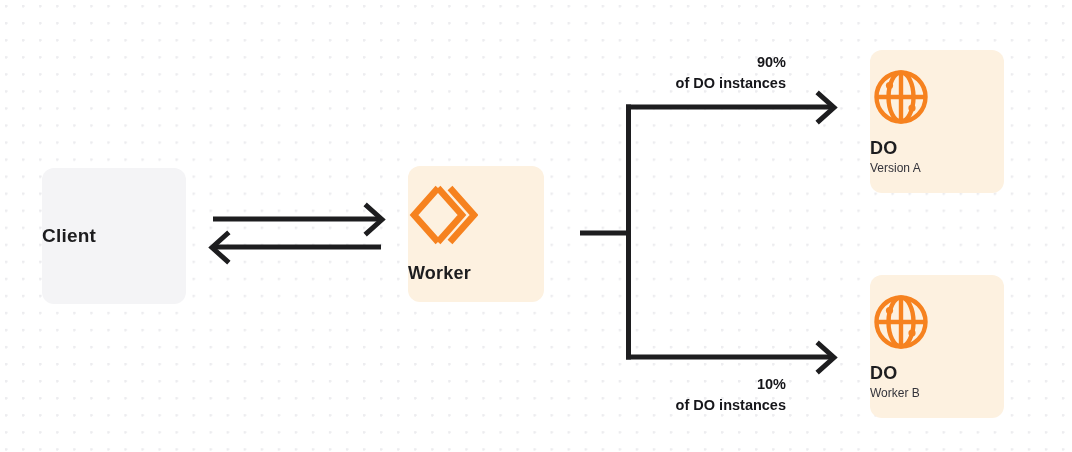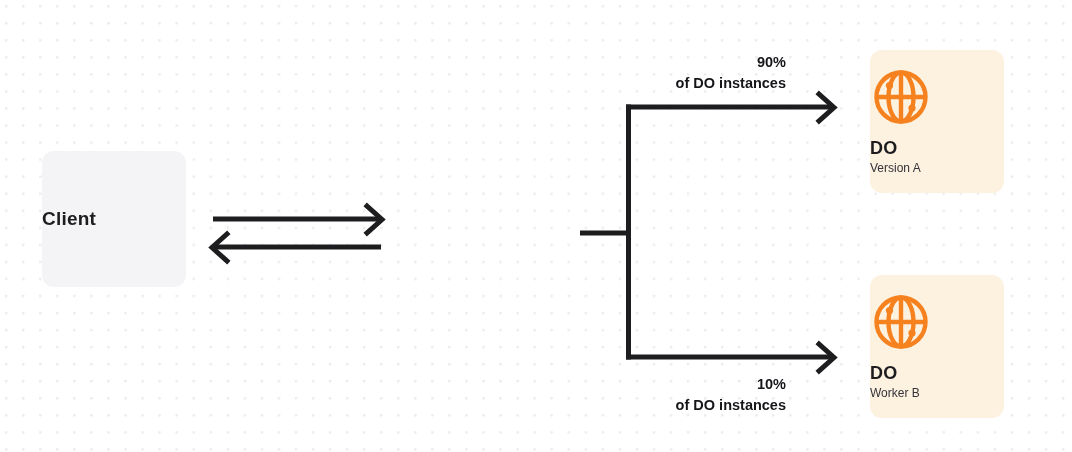--- a/index.html
+++ b/index.html
@@ -39,21 +39,21 @@
     position: absolute;
     box-sizing: border-box;
     border-radius: 12px;
     display: flex;
     flex-direction: column;
     justify-content: center;
   }
 
   .node-client {
     left: 42px;
-    top: 151px;
+    top: 168px;
     width: 144px;
     height: 136px;
     background-color: #f4f4f6;
   }
 
   .node-worker {
     left: 408px;
     top: 166px;
     width: 136px;
     height: 136px;
@@ -160,20 +160,33 @@
     <g>
       <line x1="626" y1="357" x2="832" y2="357" stroke="#1d1d1f" stroke-width="5" stroke-linecap="butt"></line>
       <polyline points="819,344 834,357.5 819,371" fill="none" stroke="#1d1d1f" stroke-width="5" stroke-linecap="square" stroke-linejoin="miter"></polyline>
     </g>
   </svg>
 
   <div class="node node-client">
     <span class="node-title node-title-client">Client</span>
   </div>
 
+  <div class="node node-worker">
+    <span class="node-icon worker-icon-wrap">
+      <svg width="70" height="62" viewBox="0 0 70 62" xmlns="http://www.w3.org/2000/svg">
+
+        <path d="M30 4 L6 31 L30 58" fill="none" stroke="#f6821f" stroke-width="6.5" stroke-linecap="butt" stroke-linejoin="miter"></path>
+
+        <path d="M30 4 L54 31 L30 58" fill="none" stroke="#f6821f" stroke-width="6.5" stroke-linecap="butt" stroke-linejoin="miter"></path>
+
+        <path d="M42 4 L66 31 L42 58" fill="none" stroke="#f6821f" stroke-width="6.5" stroke-linecap="butt" stroke-linejoin="miter"></path>
+      </svg>
+    </span>
+    <span class="node-title">Worker</span>
+  </div>
 
   <div class="node node-do-a">
     <span class="node-icon do-icon-wrap">
       <svg width="62" height="62" viewBox="0 0 62 62" xmlns="http://www.w3.org/2000/svg">
         <g fill="none" stroke="#f6821f" stroke-width="4.4">
           <circle cx="31" cy="31" r="24.5"></circle>
           <line x1="31" y1="6.5" x2="31" y2="55.5"></line>
           <line x1="7.5" y1="31" x2="54.5" y2="31"></line>
           <ellipse cx="31" cy="31" rx="12.5" ry="24.5"></ellipse>
         </g>

